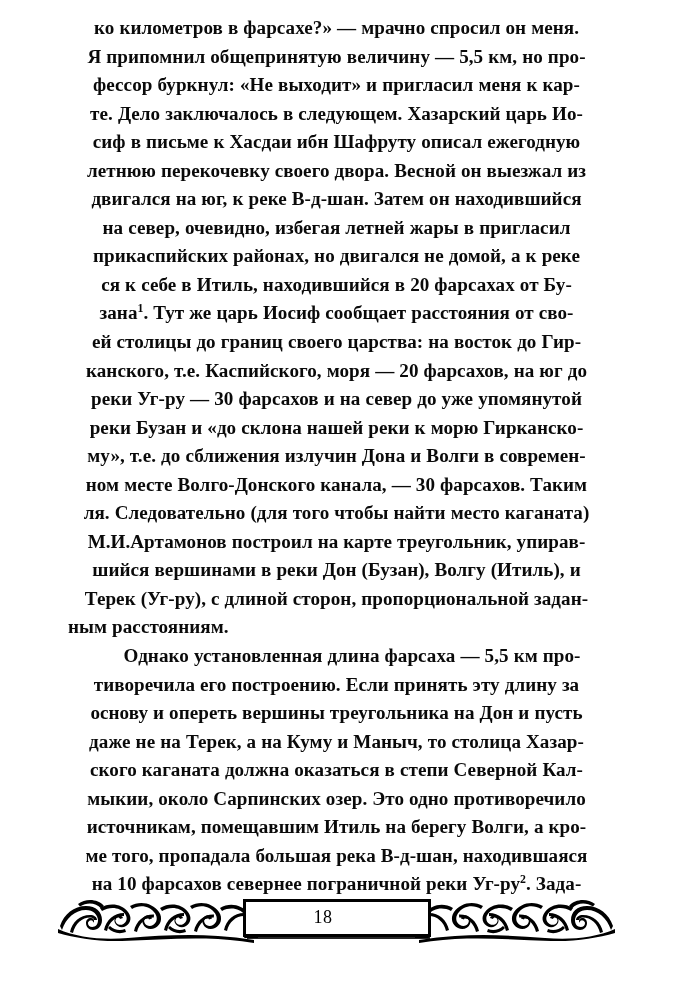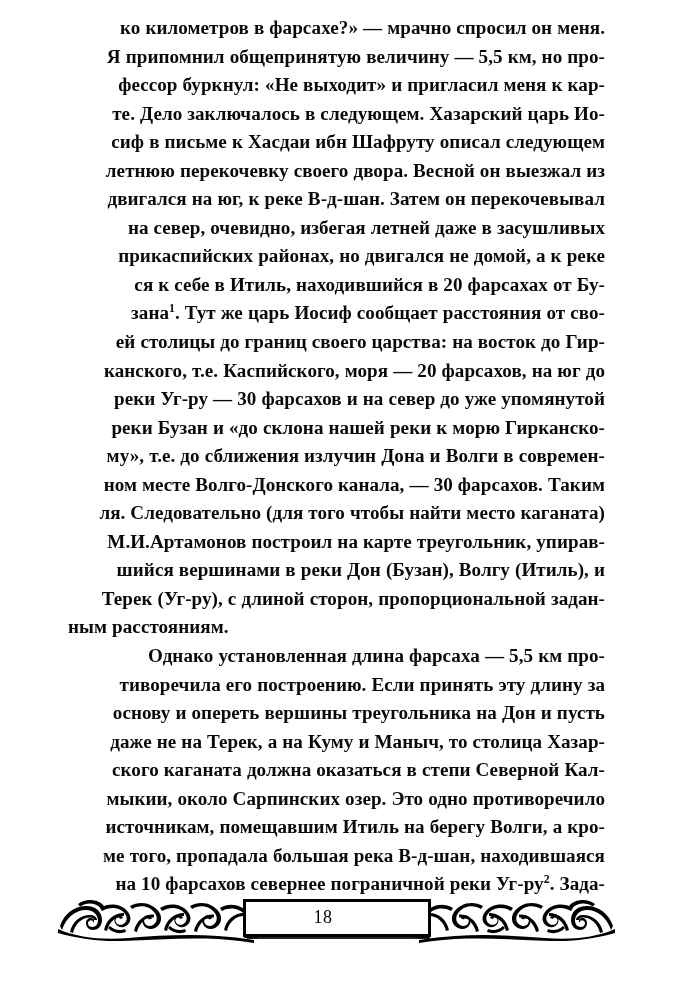--- a/index.html
+++ b/index.html
@@ -39,21 +39,21 @@
   
   .line {
     display: block;
     white-space: pre;
     font-size: 19.1px;
     line-height: 28.55px;
     font-weight: 600;
   }
   .line.just {
     display: flex;
-    justify-content: flex-end;
+    justify-content: center;
     white-space: normal;
   }
   .line.just > span { white-space: pre; }
   .line.indent-first { padding-left: 31px; }
 
   sup {
     font-size: 0.62em;
     vertical-align: super;
     line-height: 0;
     font-weight: 600;
@@ -129,30 +129,30 @@
       <span class="line just">
         <span>Я припомнил общепринятую величину — 5,5 км, но про-</span>
       </span>
       <span class="line just">
         <span>фессор буркнул: «Не выходит» и пригласил меня к кар-</span>
       </span>
       <span class="line just">
         <span>те. Дело заключалось в следующем. Хазарский царь Ио-</span>
       </span>
       <span class="line just">
-        <span>сиф в письме к Хасдаи ибн Шафруту описал следующем</span>
+        <span>сиф в письме к Хасдаи ибн Шафруту описал ежегодную</span>
       </span>
       <span class="line just">
         <span>летнюю перекочевку своего двора. Весной он выезжал из</span>
       </span>
       <span class="line just">
-        <span>двигался на юг, к реке В-д-шан. Затем он перекочевывал</span>
-      </span>
-      <span class="line just">
-        <span>на север, очевидно, избегая летней даже в засушливых</span>
+        <span>двигался на юг, к реке В-д-шан. Затем он находившийся</span>
+      </span>
+      <span class="line just">
+        <span>на север, очевидно, избегая летней жары в пригласил</span>
       </span>
       <span class="line just">
         <span>прикаспийских районах, но двигался не домой, а к реке</span>
       </span>
       <span class="line just">
         <span>ся к себе в Итиль, находившийся в 20 фарсахах от Бу-</span>
       </span>
       <span class="line just">
         <span>зана<sup>1</sup>. Тут же царь Иосиф сообщает расстояния от сво-</span>
       </span>

